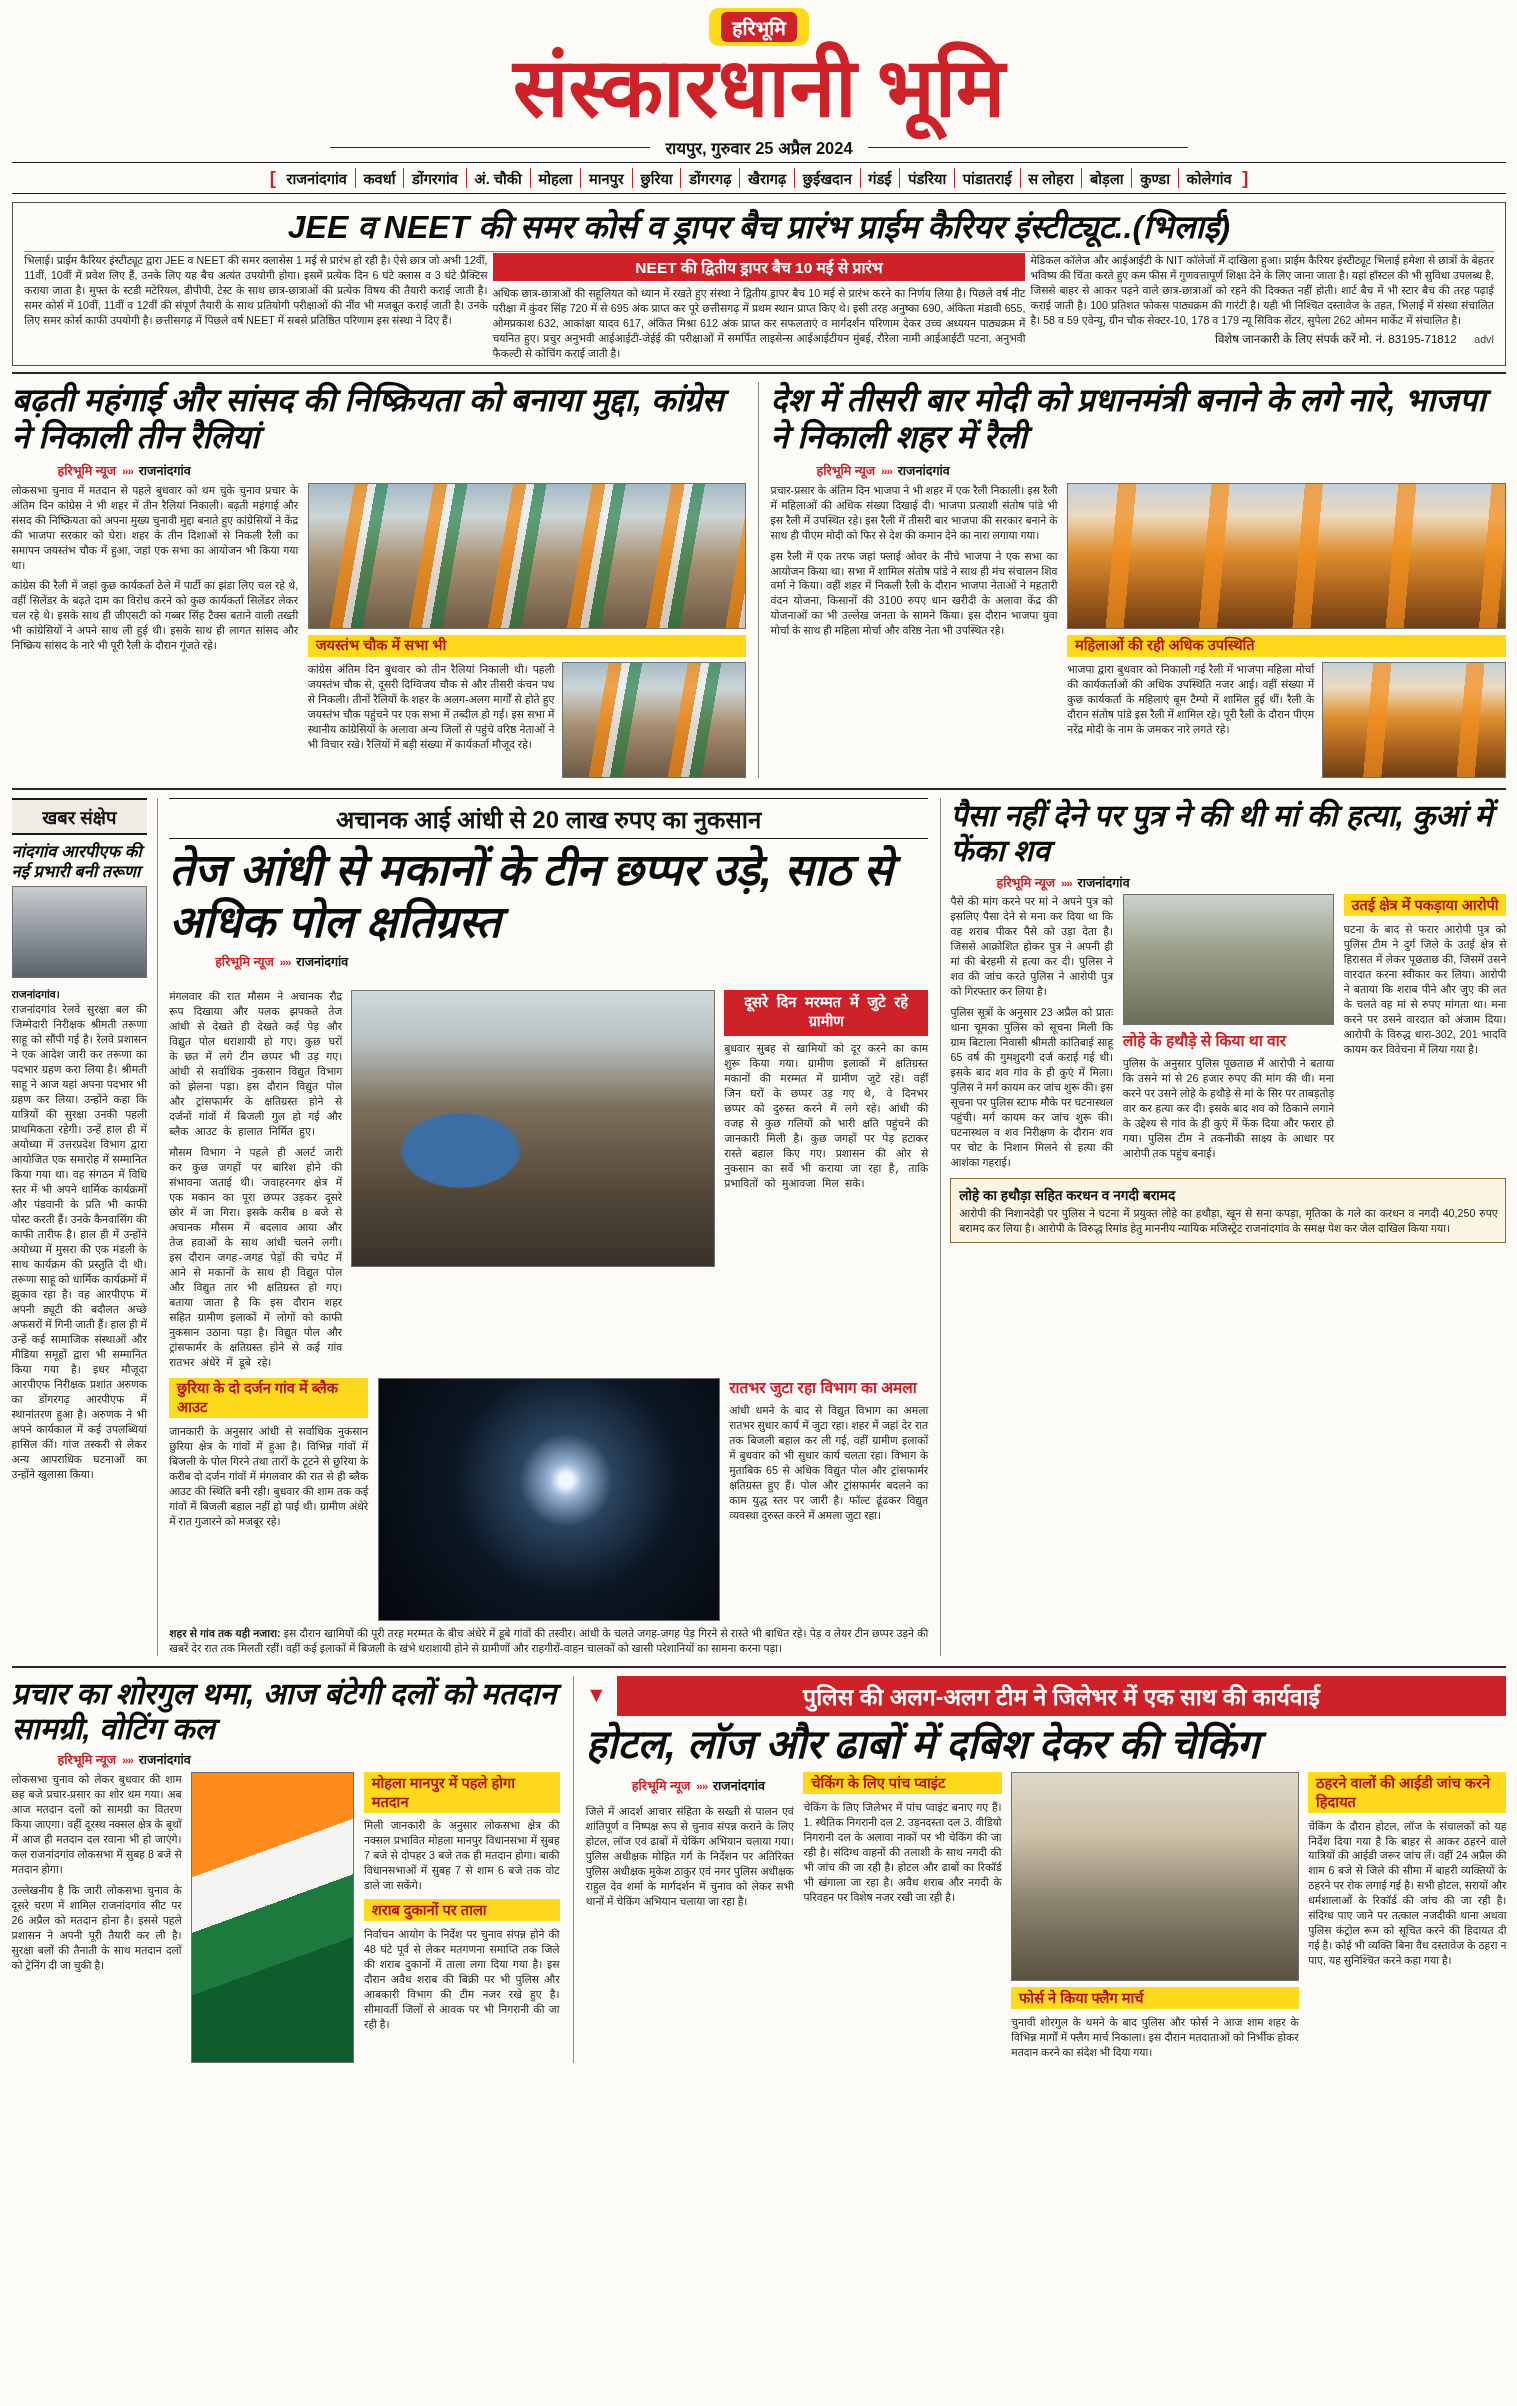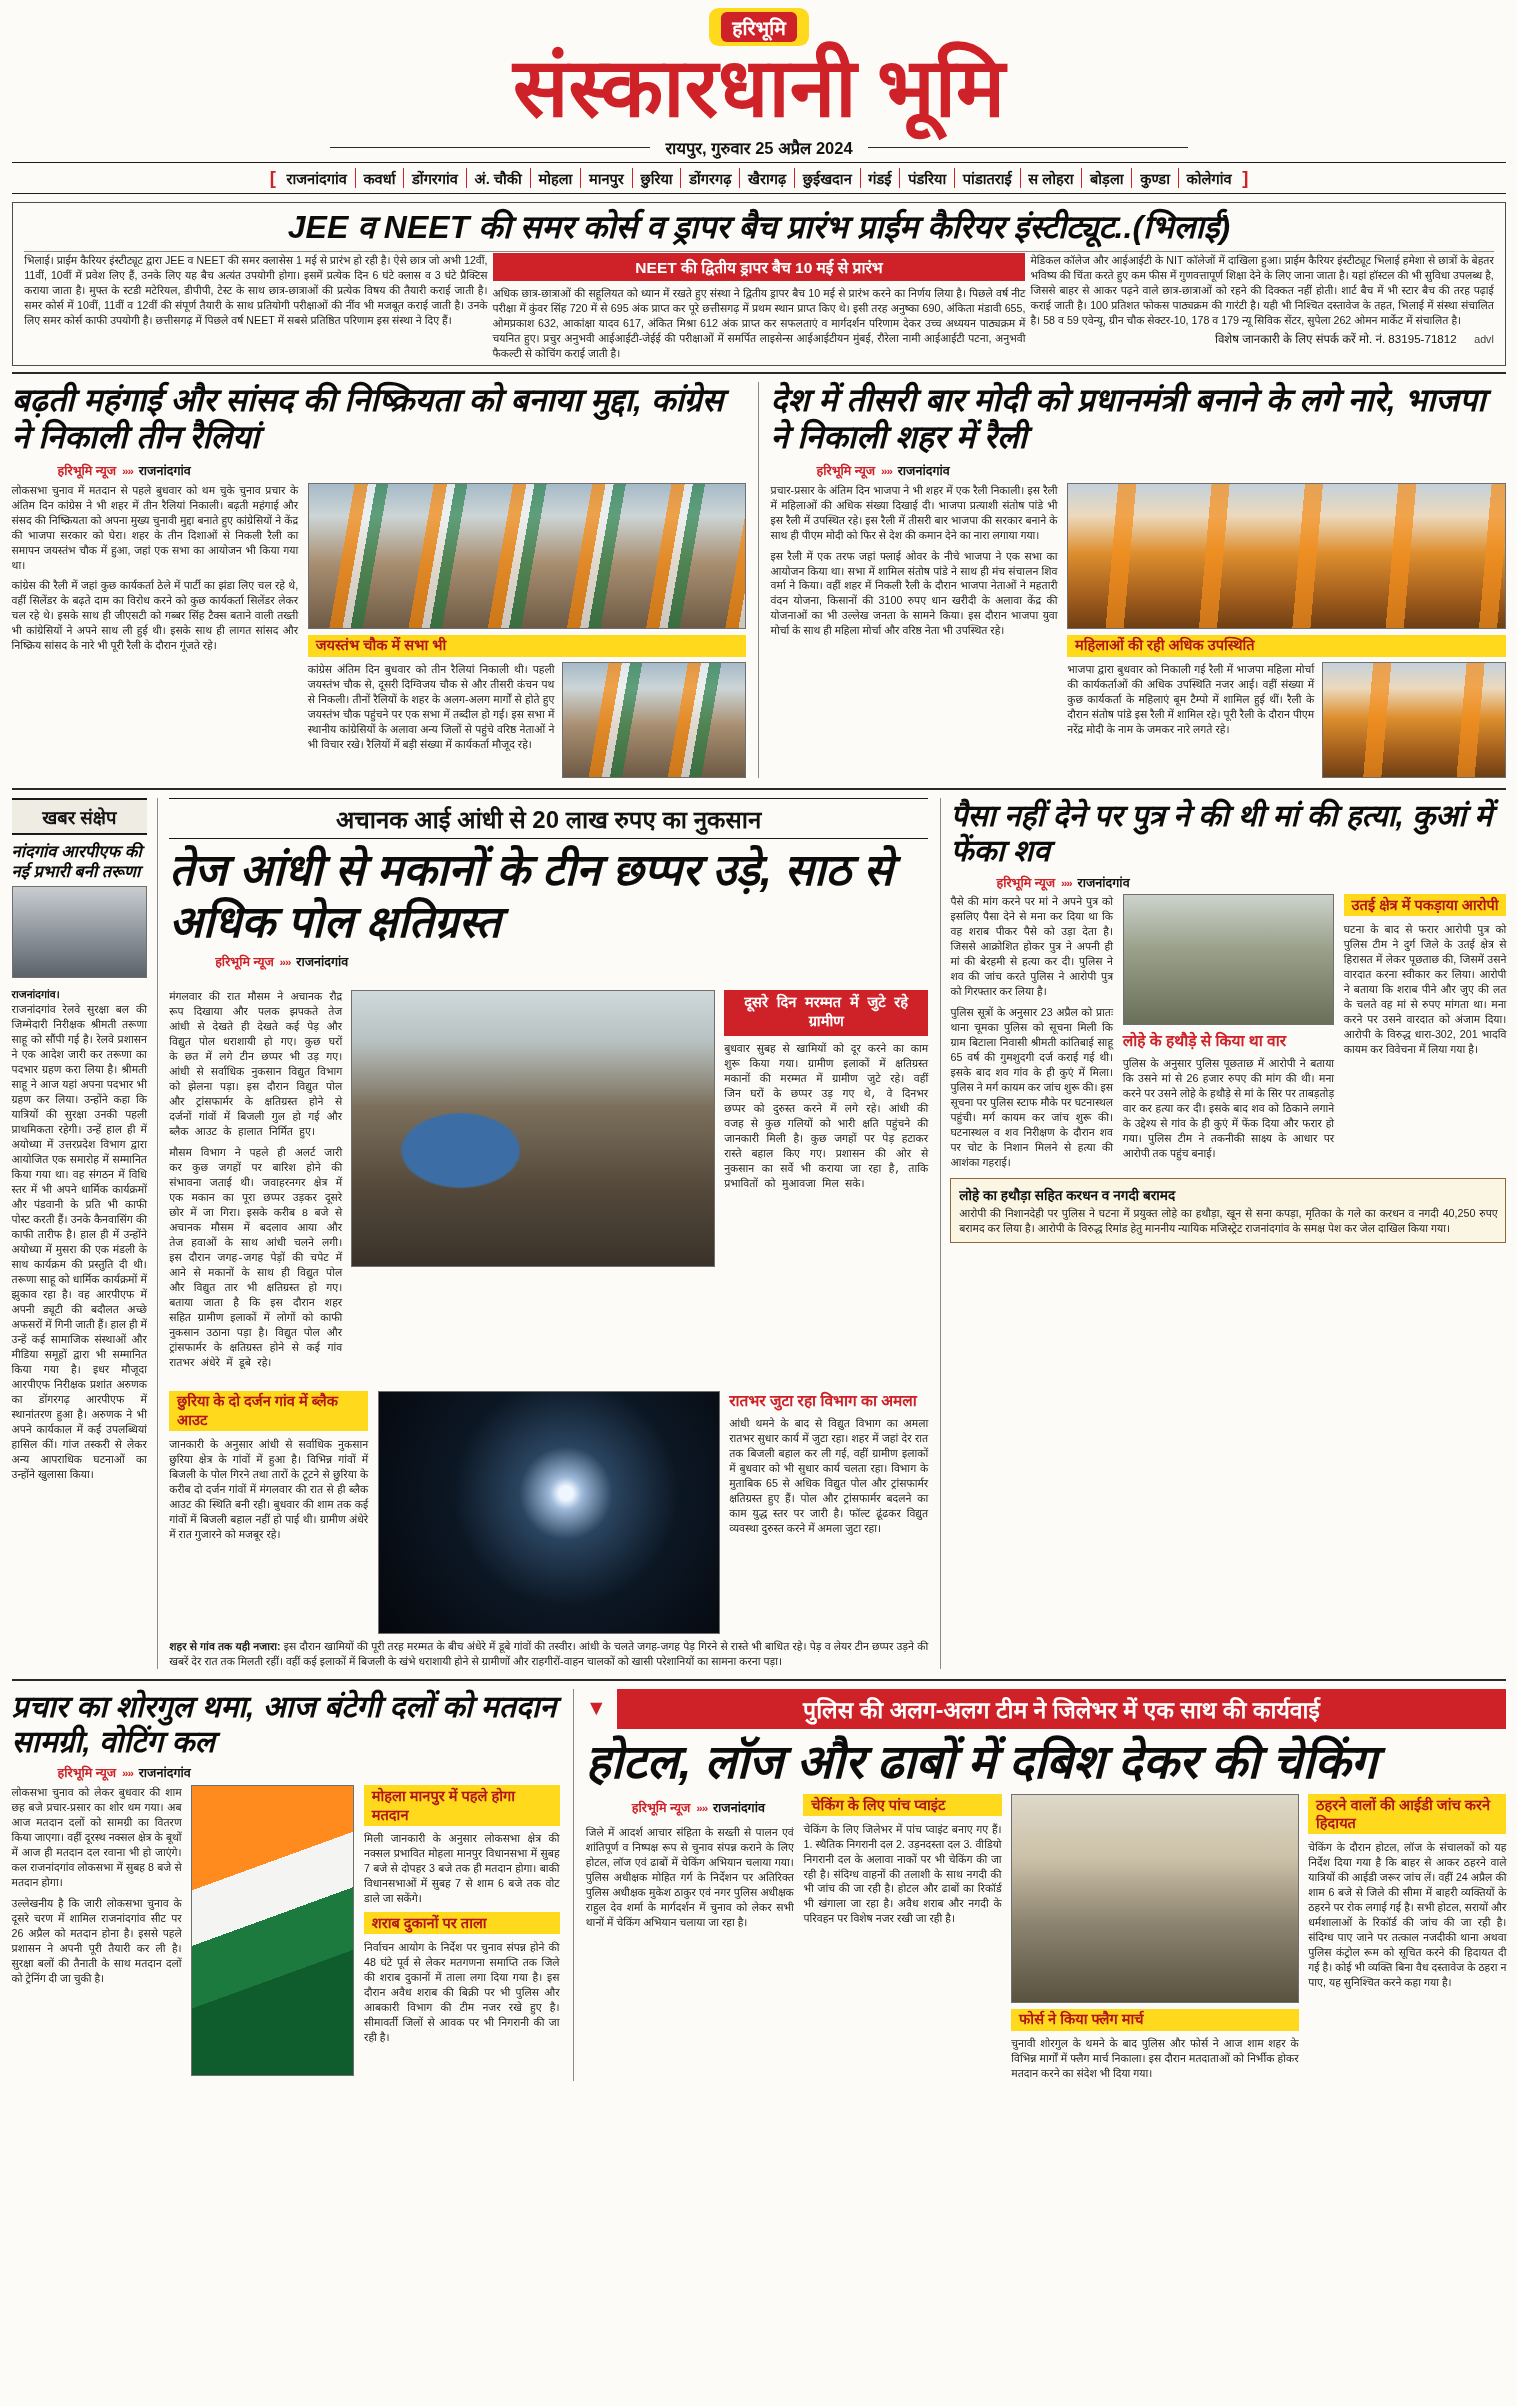--- a/index.html
+++ b/index.html
@@ -83,42 +83,42 @@
   .briefs { border-right:1px solid #8a8a8a; padding-right:9.7px; }
   .briefs-header { border-top:2.9px solid #1a1a1a; border-bottom:2.9px solid #1a1a1a; background:#efece4;
                    text-align:center; font-weight:800; font-size:18.4px; padding:3.9px 1.9px; margin-bottom:7.8px; }
   .briefs .art-headline { font-size:16.5px; margin-bottom:4.9px; }
   .briefs-dateline { font-weight:700; font-size:10.7px; }
 
   .storm-kicker { border-top:1.9px solid #1a1a1a; border-bottom:1.9px solid #1a1a1a; text-align:center;
                   font-weight:800; font-size:24px; padding:2.9px 0; }
   .storm .art-headline { font-size:44px; margin-top:5.8px; }
   .storm-grid1 { display:grid; grid-template-columns:173px 1fr 204px; gap:9px; margin-top:20px;font-family:Liberation Mono, monospace; }
-  .storm-grid2 { display:grid; grid-template-columns:199px 1fr 199px; gap:9.7px; margin-top:20px; }
+  .storm-grid2 { display:grid; grid-template-columns:199px 1fr 199px; gap:9.7px; margin-top:7px; }
   .storm-caption { margin-top:5.8px; }
   .cap-lead { font-weight:800; }
 
   .murder { border-left:1px solid #8a8a8a; padding-left:9.7px; }
   .murder .art-headline { font-size:30px; }
   .murder-grid { display:grid; grid-template-columns:1fr 1.3fr 1fr; gap:9.7px; margin-top:1.9px; }
   .murder-box { border:1.9px solid #8a6a3a; background:#fbf6e4; padding:5.8px 7.8px; margin-top:7.8px; }
   .murder-box-title { font-weight:800; font-size:13.6px; color:#111; margin-bottom:2.9px; }
 
   
   .bottom { display:grid; grid-template-columns:548px 1fr; gap:13.6px; margin-top:9.7px;
             border-top:2.9px double #2a2a2a; padding-top:7.8px; }
   .election .art-headline { font-size:30px; }
   .election-grid { display:grid; grid-template-columns:1fr 163px 1.15fr; gap:9.7px; margin-top:1.9px; }
 
   .police { border-left:1px solid #8a8a8a; padding-left:11.6px; }
   .police-striprow { display:flex; align-items:center; gap:9.7px; }
   .pointer { color:#cf2128; font-size:21.3px; line-height:1; }
   .police-strip { background:#cf2128; color:#fff; font-weight:800; font-size:23px; text-align:center;
                   padding:3.9px 9.7px; flex:1; }
-  .police .art-headline { font-size:47px; margin-top:5.8px; }
+  .police .art-headline { font-size:40px; margin-top:5.8px; }
   .police-grid { display:grid; grid-template-columns:1.05fr 1fr 1.45fr 1fr; gap:9.7px; margin-top:3.9px; }
 </style>
 </head>
 <body>
 
 <div class="page">
 
   <header class="masthead">
     <div class="logo-chip">
       <span class="logo-inner">हरिभूमि</span>

